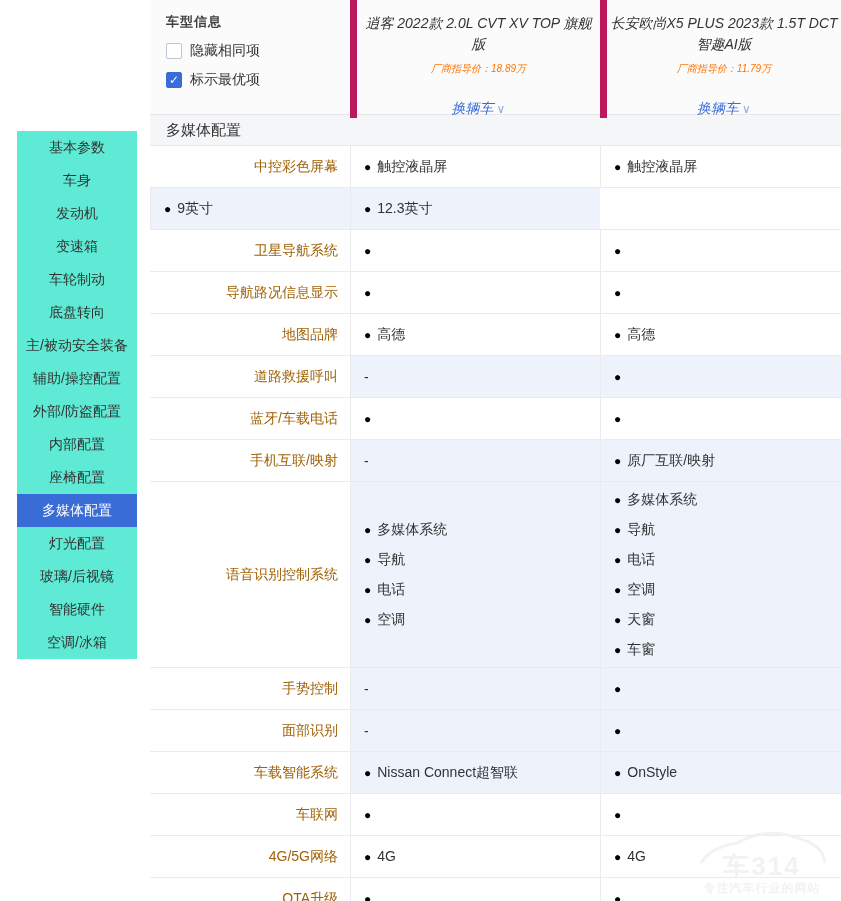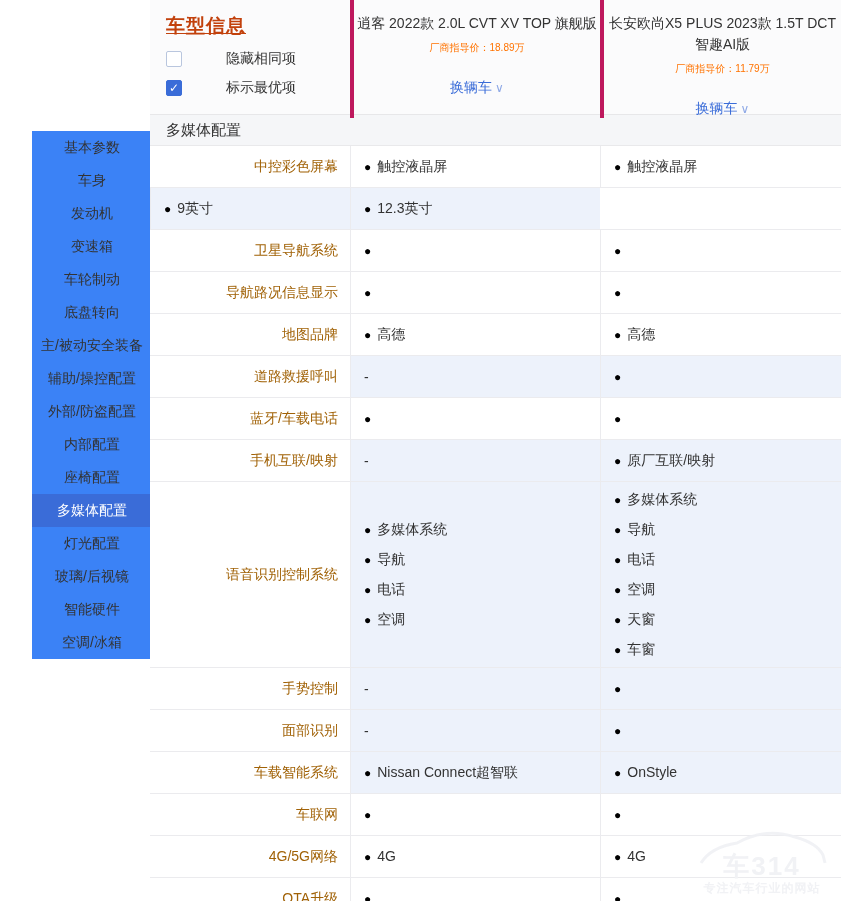--- a/index.html
+++ b/index.html
@@ -3,47 +3,47 @@
 <meta charset="utf-8">
 <style>
   * { margin:0; padding:0; box-sizing:border-box; }
   html,body { width:841px; height:901px; }
   body {
     position:relative; overflow:hidden; background:#fff;
     font-family:"Liberation Sans","DejaVu Sans",sans-serif; color:#333;
   }
 
   
-  .sidebar { position:absolute; left:32px; top:131px; width:120px; background:#3b82f6; }
+  .sidebar { position:absolute; left:17px; top:131px; width:120px; background:#5eead4; }
   .side-item {
     height:33px; line-height:33px; text-align:center;
     font-size:14px; color:#333; cursor:pointer; white-space:nowrap;
   }
   .side-item.active { background:#3a6cd8; color:#fff; }
 
   
   .content { position:absolute; left:150px; top:0; width:691px; }
 
   
   .cmp-header {
     display:grid; grid-template-columns:200px 250px 241px;
     height:115px; background:#fbfbfc; border-bottom:1px solid #e7e7e9;
   }
   .hdr-left { padding:13px 0 0 16px; }
-  .hdr-title { font-size:19px; font-weight:bold; color:#c2410c; letter-spacing:1px;text-decoration:underline; }
-  .chk-row { display:flex; align-items:center; margin-top:11px; cursor:pointer;gap:36px; }
+  .hdr-title { font-size:13px; font-weight:bold; color:#404040; letter-spacing:1px; }
+  .chk-row { display:flex; align-items:center; margin-top:11px; cursor:pointer; }
   .chk {
     width:16px; height:16px; border:1px solid #b9c6de; border-radius:2px;
     background:#fff; flex:0 0 16px; text-align:center; line-height:14px;
     font-size:12px; color:transparent;
   }
   .chk.checked { background:#3a6cd8; border-color:#3a6cd8; color:#fff; }
   .chk-label { margin-left:8px; font-size:14px; color:#333; }
 
-  .car-col { border-left:4px solid #be185d; text-align:center; padding:13px 2px 0; }
+  .car-col { border-left:7px solid #be185d; text-align:center; padding:13px 2px 0;font-style:italic; }
   .car-name { font-size:14px; color:#333; line-height:21px; }
   .car-price { margin-top:7px; font-size:10px; color:#ff7300; }
   .car-change { margin-top:8px; font-size:14px; color:#3a6cd8; cursor:pointer; display:inline-block; }
   .car-change-wrap { margin-top:16px; }
   .chev { color:#8fa9e6; font-size:12px; margin-left:3px; }
 
   
   .section-hdr {
     height:31px; line-height:30px; background:#f5f6f8;
     border-bottom:1px solid #e9e9eb; padding-left:16px;

